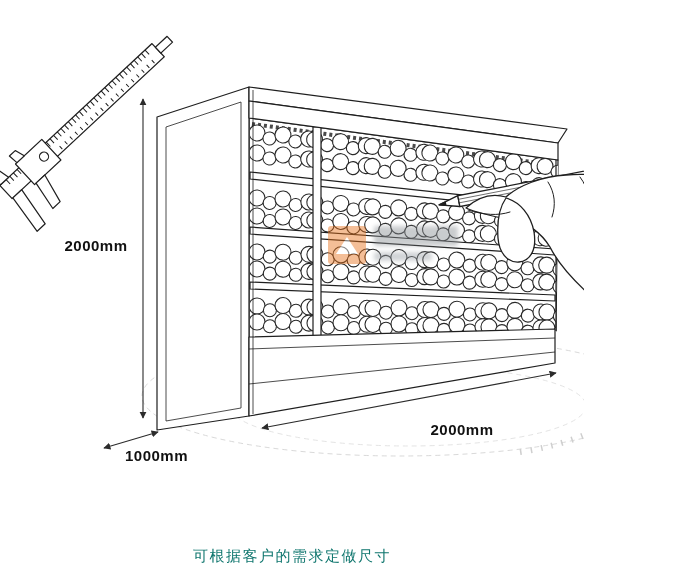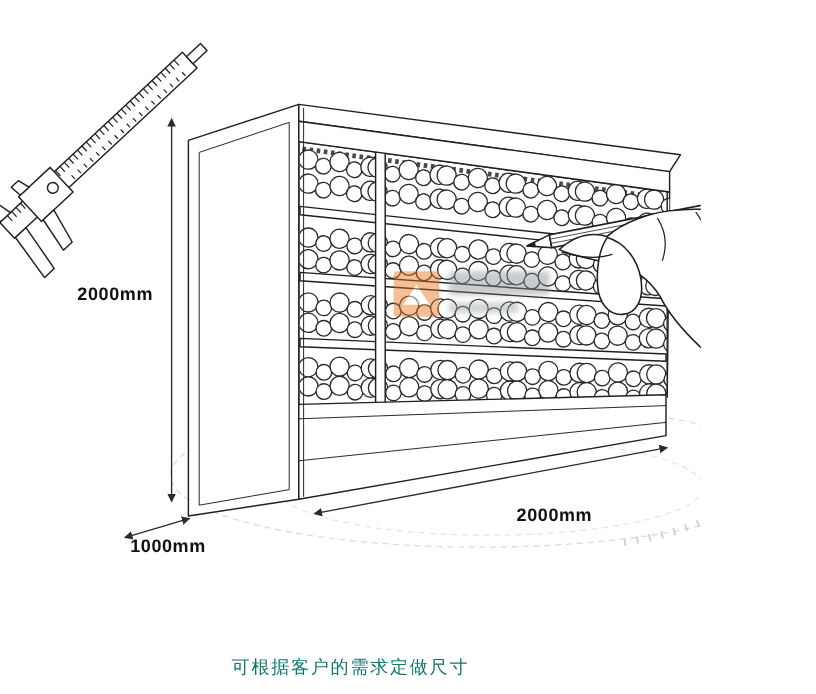--- a/index.html
+++ b/index.html
@@ -6,21 +6,21 @@
   .stage{
     position:relative;width:584px;height:578px;background:#ffffff;overflow:hidden;
     font-family:"Liberation Sans", sans-serif;
   }
   .stage svg{position:absolute;left:0;top:0;}
   .dim-label{
     position:absolute;width:96px;text-align:center;
     font-weight:bold;font-size:15px;color:#111111;letter-spacing:0.5px;
   }
   .dim-label.height{left:48px;top:237px;}
-  .dim-label.depth{left:92px;top:447px;}
+  .dim-label.depth{left:92px;top:447px;text-align:right;}
   .dim-label.width{left:414px;top:421px;}
   .caption{
     position:absolute;left:0;right:0;top:547px;text-align:center;
     font-size:15px;color:#0f766e;letter-spacing:1.5px;
   }
   .watermark{
     position:absolute;left:328px;top:226px;width:150px;height:60px;
     opacity:0.45;display:flex;align-items:flex-start;pointer-events:none;
   }
   .wm-square{

